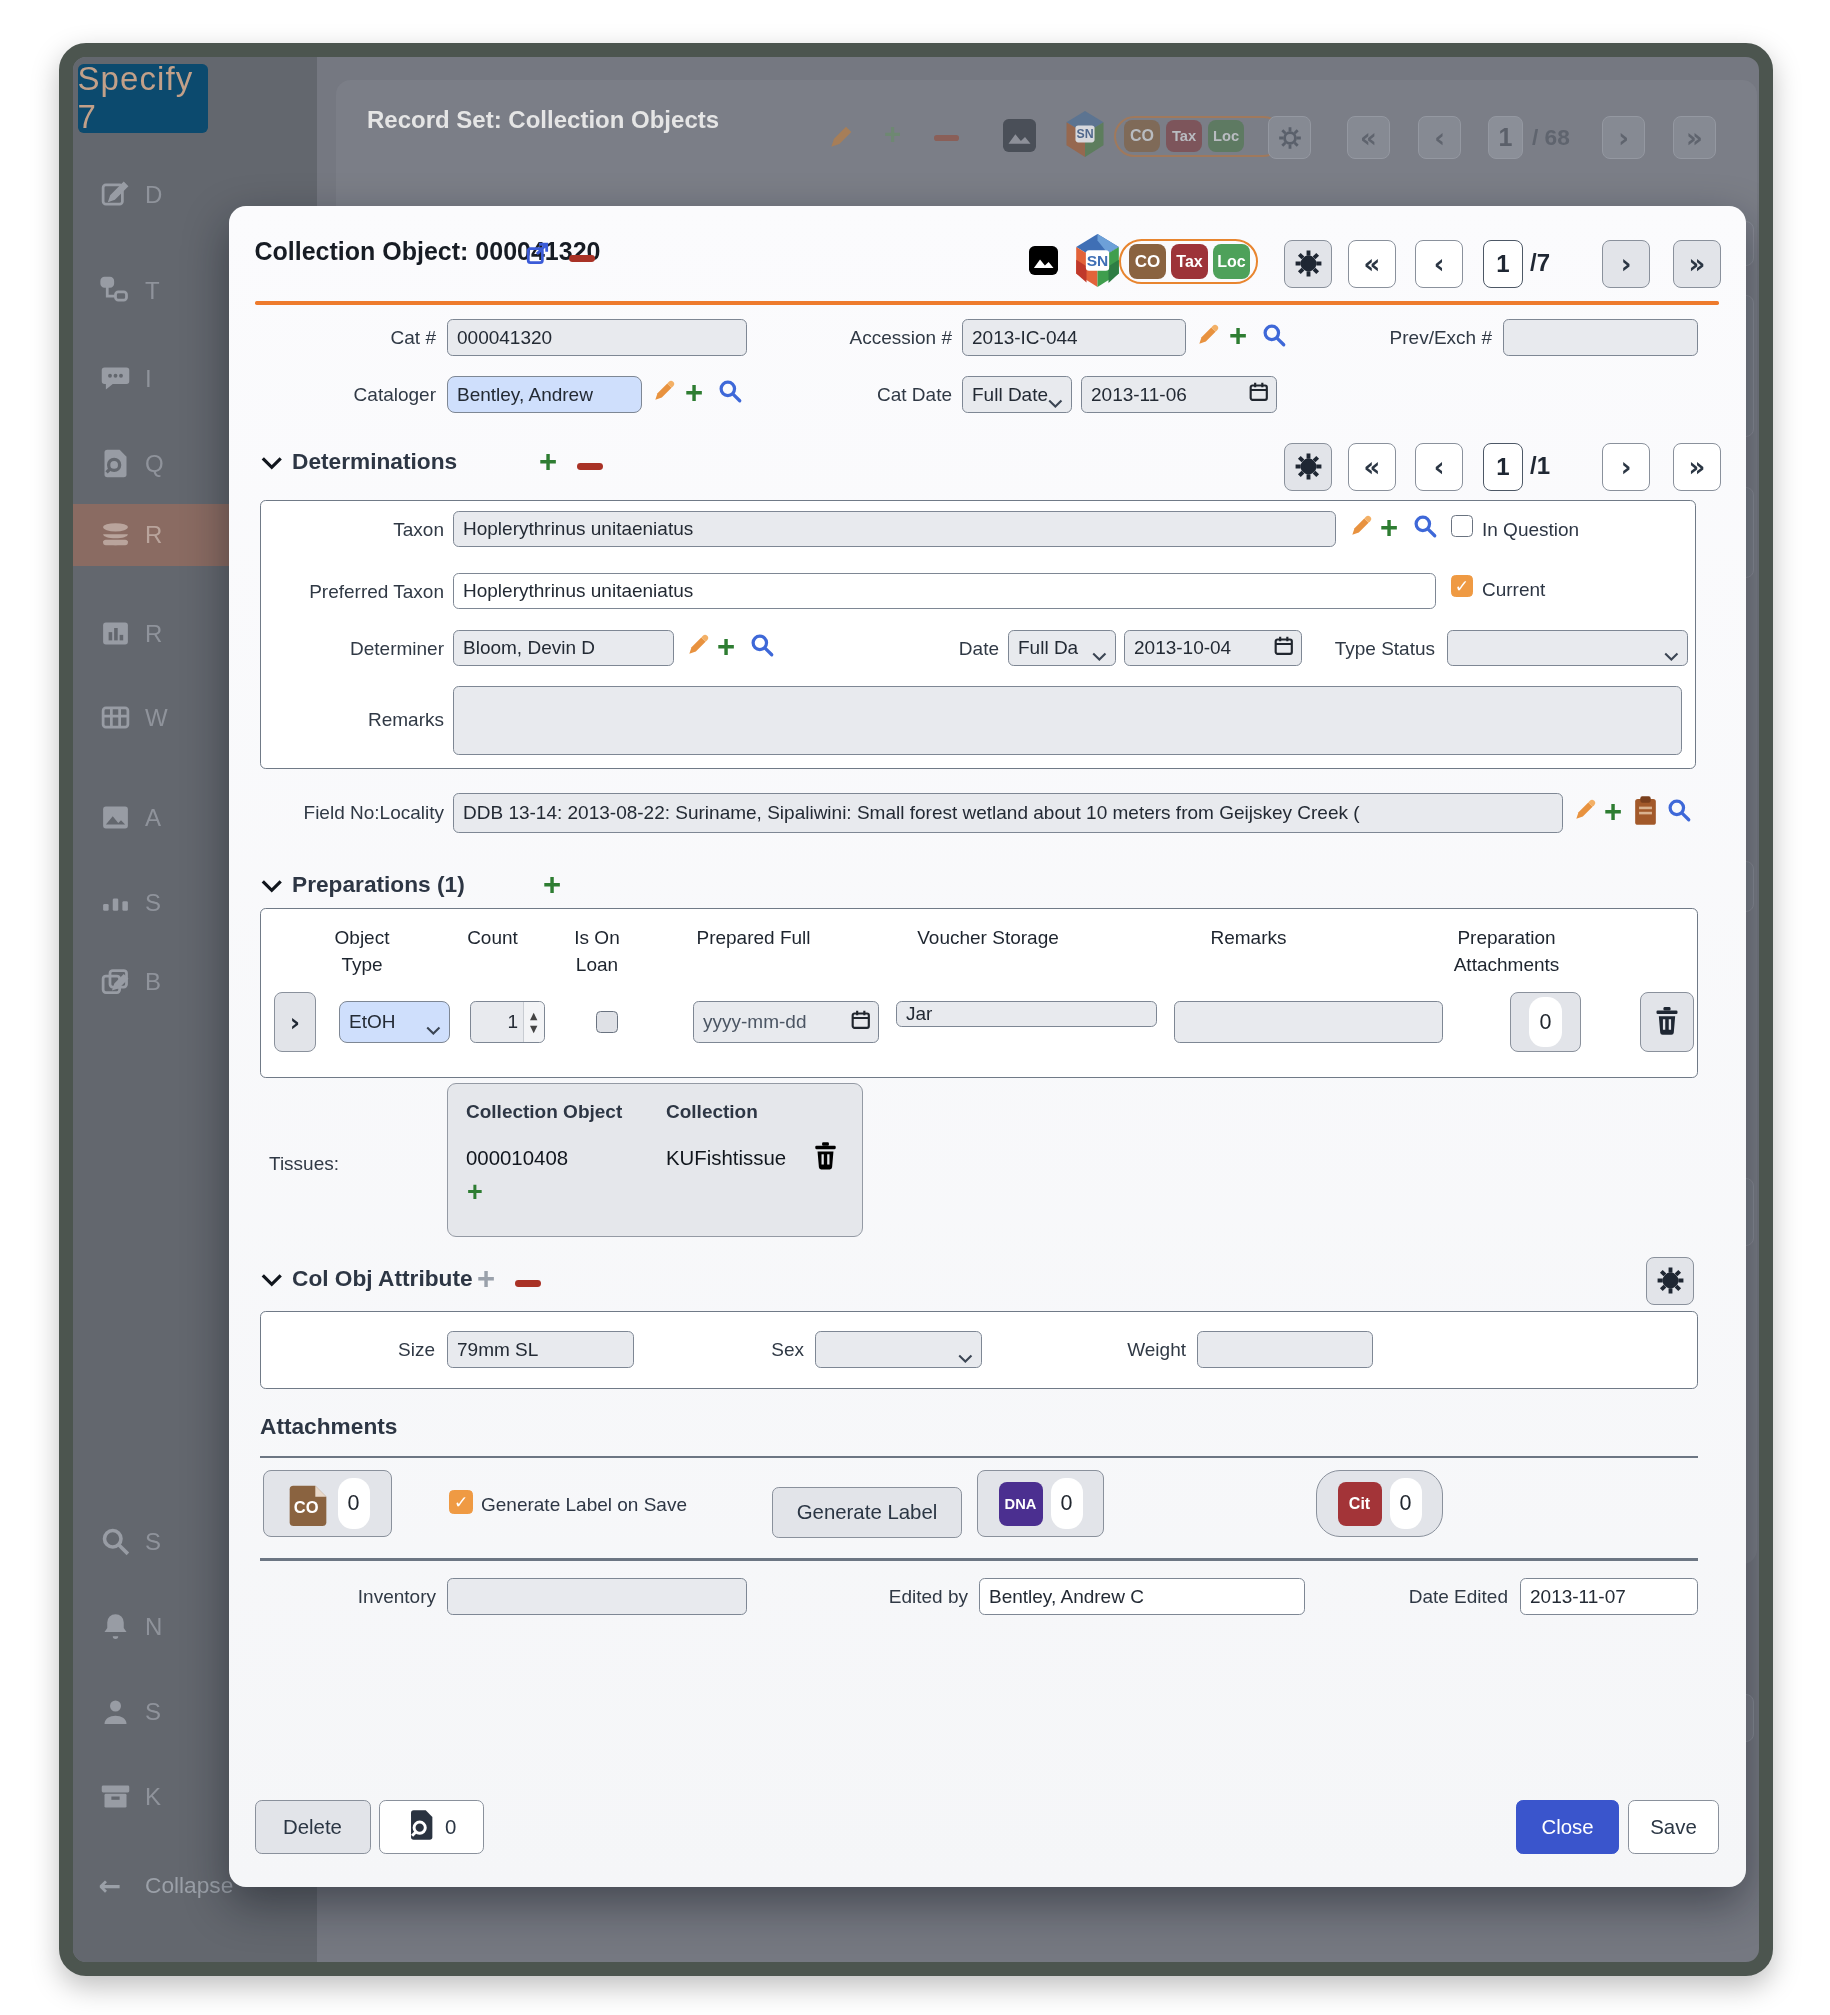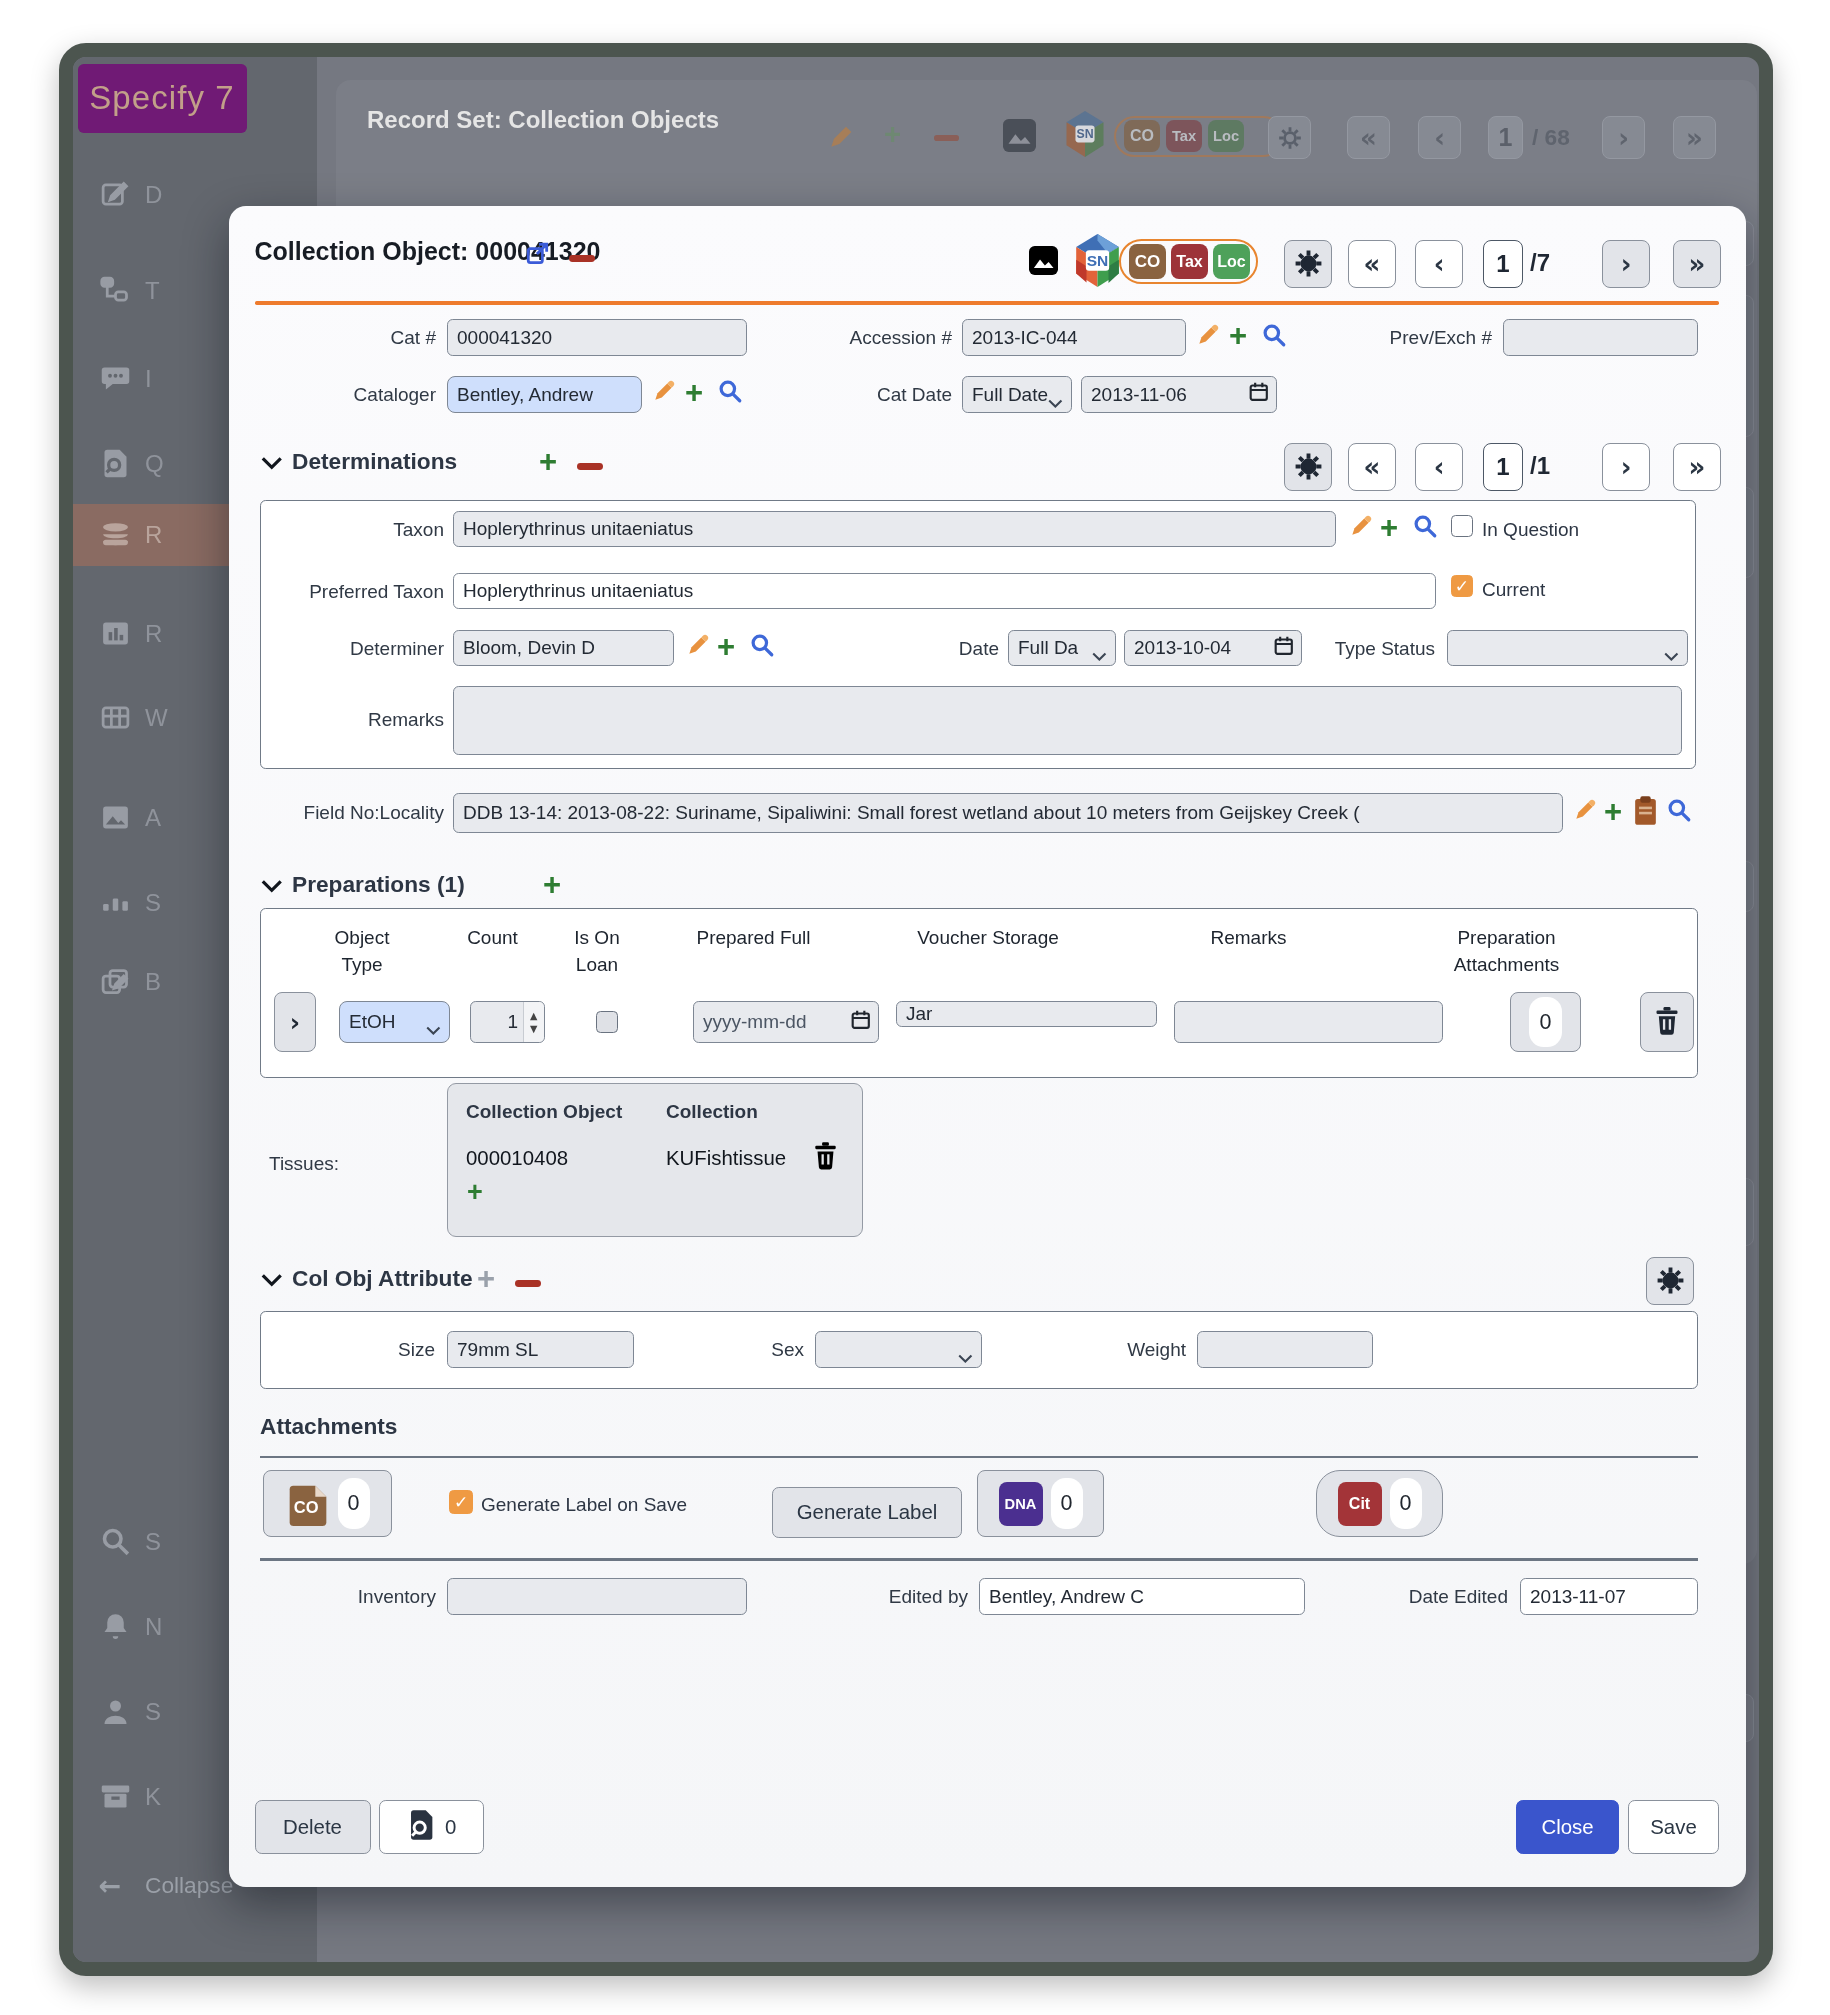--- a/index.html
+++ b/index.html
@@ -5,21 +5,21 @@
   html,body{margin:0;padding:0;background:#ffffff;}
   .stage{position:relative;width:1830px;height:2015px;font-family:"Liberation Sans",sans-serif;overflow:hidden;}
   .a{position:absolute;box-sizing:border-box;}
 
   
   .window{left:59px;top:43px;width:1714px;height:1933px;border:14.7px solid #4c554f;border-radius:27px;
           background:#757881;overflow:hidden;box-shadow:0 10.2px 28px rgba(0,0,0,.25);}
 
   
   .sidebar{left:0;top:0;width:244px;height:100%;background:#63676e;}
-  .logo{left:4.5px;top:6.8px;width:169px;height:69px;background:#701a75;border-radius:5.7px;
+  .logo{left:4.5px;top:6.8px;width:130px;height:69px;background:#0c4a6e;border-radius:5.7px;
         display:flex;align-items:center;justify-content:center;font-size:33px;color:#c2a089;letter-spacing:1.1px;}
   .sb-item{left:0;width:244px;height:59px;display:flex;align-items:center;color:#989ca4;}
   .sb-item .ic{position:absolute;left:25.5px;width:33px;height:33px;}
   .sb-item .lt{position:absolute;left:72px;font-size:24px;color:#8f939b;}
   .sb-active{background:#8a6b62;}
   .bg-panel{left:263px;top:22.7px;width:1421px;height:1484px;background:#7b7e87;border-radius:14.7px;}
   .bg-title{left:294px;top:49px;font-size:24px;font-weight:bold;color:#e5e5e5;}
   .gbtn{height:43px;border:1.7px solid #9498a1;border-radius:8px;background:#868a93;
         display:flex;align-items:center;justify-content:center;font-size:25px;font-weight:bold;color:#5b606a;}
   .ghost-col{border:1.7px solid #8e929b;border-radius:8px;background:#7d818a;opacity:.75;}

